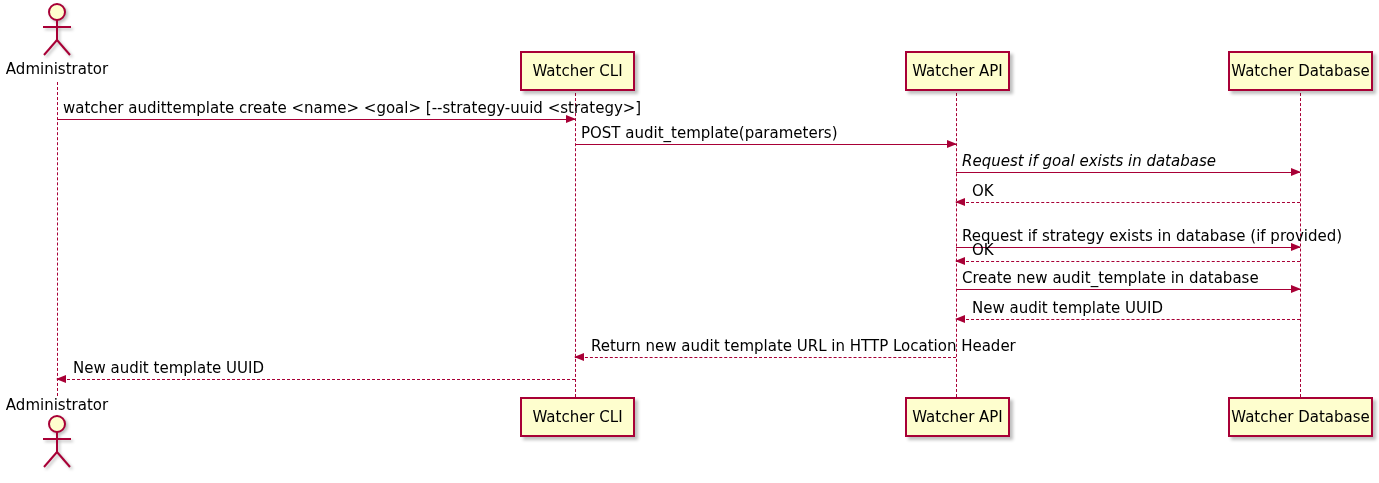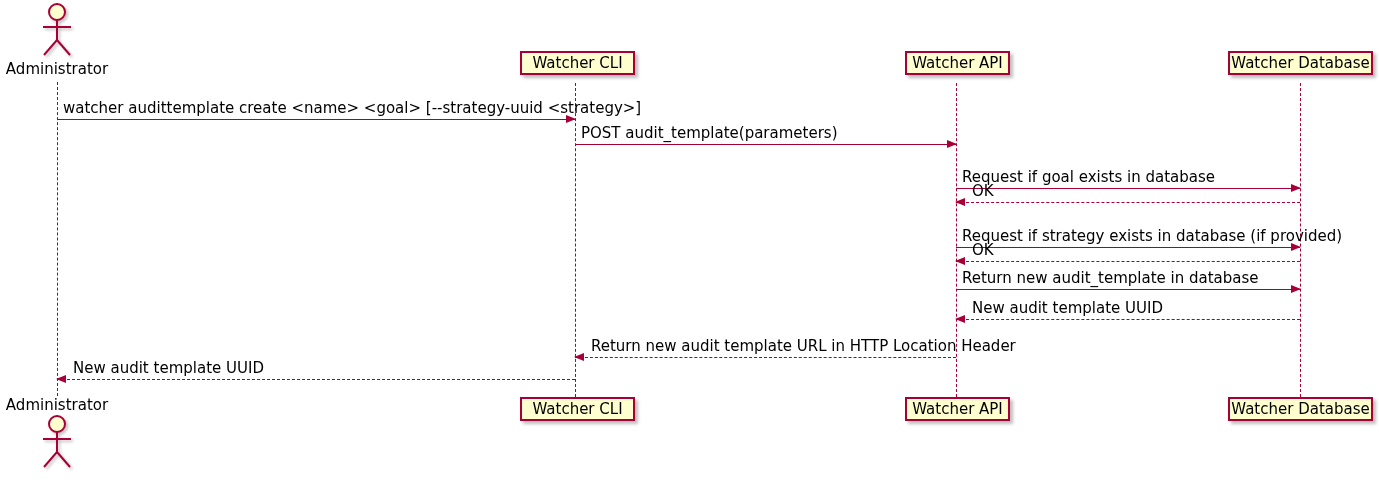--- a/index.html
+++ b/index.html
@@ -33,21 +33,21 @@
   .actor svg { filter: drop-shadow(2.5px 2.5px 1.5px rgba(0,0,0,0.25)); }
   .actor-label {
     white-space: nowrap;
     line-height: 16px;
     margin-top: 1px;
   }
   .actor.bottom .actor-label { margin-top: 0; margin-bottom: 1px; }
   
   .participant {
     position: absolute;
-    height: 24px;
+    height: 40px;
     background: var(--fill);
     border: 2px solid var(--accent);
     box-shadow: 3px 3px 3px rgba(0,0,0,0.25);
     display: flex;
     align-items: center;
     justify-content: center;
     white-space: nowrap;
   }
   
   .lifeline {
@@ -113,38 +113,38 @@
   <div class="participant" style="left:1228px; top:51px; width:145px;">Watcher Database</div>
 
   <div class="message solid dir-right" style="left:57px;  top:100px; width:518px;">
     <span class="msg-label">watcher audittemplate create &lt;name&gt; &lt;goal&gt; [--strategy-uuid &lt;strategy&gt;]</span>
     <span class="arrowhead"></span>
   </div>
   <div class="message solid dir-right" style="left:575px; top:125px; width:381px;">
     <span class="msg-label">POST audit_template(parameters)</span>
     <span class="arrowhead"></span>
   </div>
-  <div class="message solid dir-right" style="left:956px; top:169px; width:344px;">
+  <div class="message solid dir-right" style="left:956px; top:153px; width:344px;font-style:italic;">
     <span class="msg-label">Request if goal exists in database</span>
     <span class="arrowhead"></span>
   </div>
   <div class="message dashed dir-left" style="left:956px; top:183px; width:344px;">
     <span class="msg-label">OK</span>
     <span class="arrowhead"></span>
   </div>
   <div class="message solid dir-right" style="left:956px; top:212px; width:344px;margin-top:16px;">
     <span class="msg-label">Request if strategy exists in database (if provided)</span>
     <span class="arrowhead"></span>
   </div>
   <div class="message dashed dir-left" style="left:956px; top:242px; width:344px;">
     <span class="msg-label">OK</span>
     <span class="arrowhead"></span>
   </div>
   <div class="message solid dir-right" style="left:956px; top:270px; width:344px;">
-    <span class="msg-label">Return new audit_template in database</span>
+    <span class="msg-label">Create new audit_template in database</span>
     <span class="arrowhead"></span>
   </div>
   <div class="message dashed dir-left" style="left:956px; top:300px; width:344px;">
     <span class="msg-label">New audit template UUID</span>
     <span class="arrowhead"></span>
   </div>
   <div class="message dashed dir-left" style="left:575px; top:338px; width:381px;">
     <span class="msg-label">Return new audit template URL in HTTP Location Header</span>
     <span class="arrowhead"></span>
   </div>

